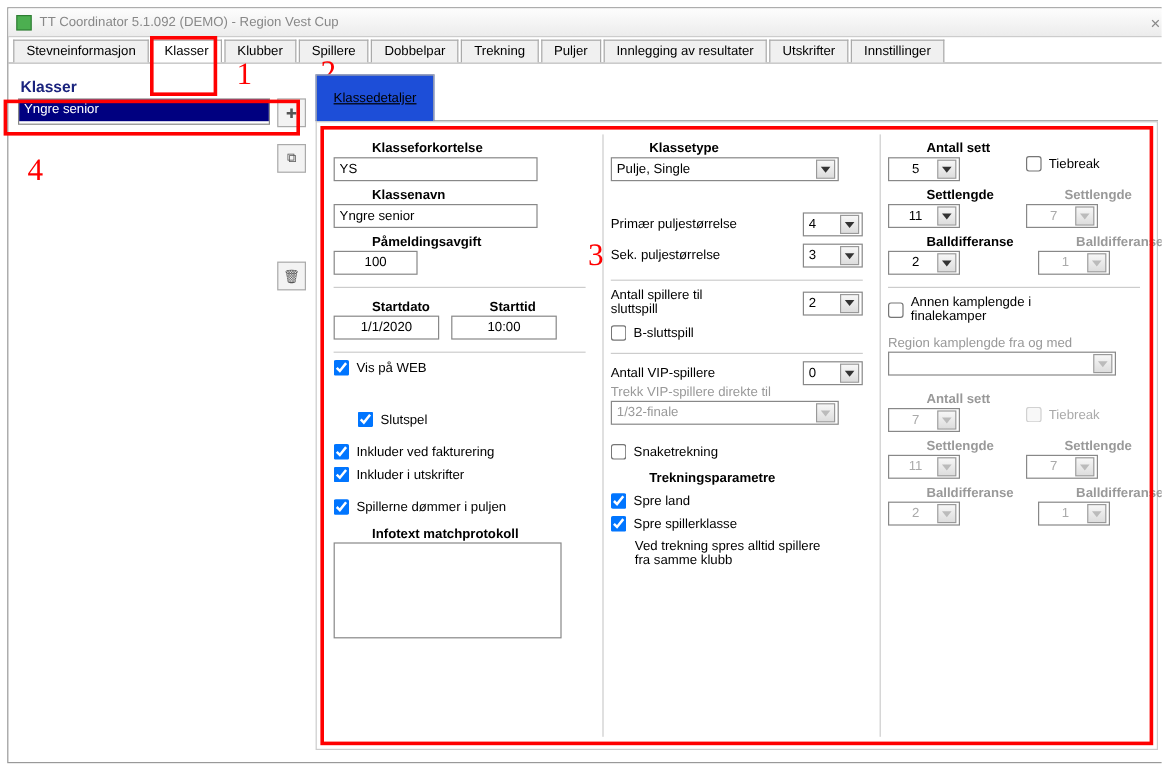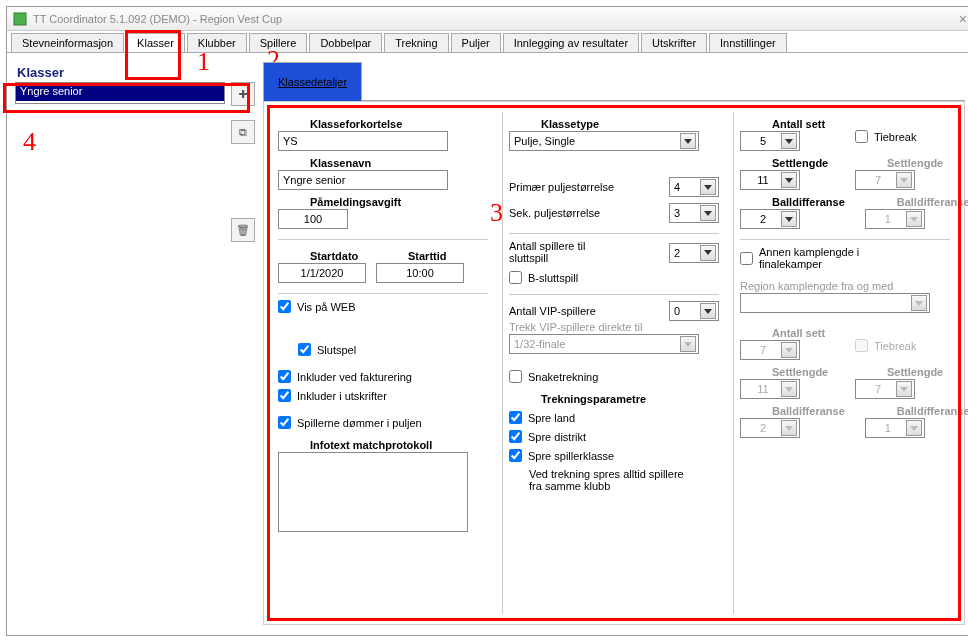--- a/index.html
+++ b/index.html
@@ -222,24 +222,20 @@
               <input type="checkbox" style="">
               <span>Snaketrekning</span>
             </label>
           <span class="lbl" style="margin-top:10px;">Trekningsparametre</span>
           <label class="chk">
               <input type="checkbox" checked="" style="">
               <span>Spre land</span>
             </label>
           <label class="chk">
               <input type="checkbox" checked="" style="">
-              <span>Spre distrikt</span>
-            </label>
-          <label class="chk">
-              <input type="checkbox" checked="" style="">
               <span>Spre spillerklasse</span>
             </label>
           <div style="margin:6px 0 0 20px; max-width:160px;">Ved trekning spres alltid spillere fra samme klubb</div>
         </div>
 
         <div class="col">
           <div class="grid2">
             <div>
               <span class="lbl">Antall sett</span>
               <div class="sel" style="width:60px;">

